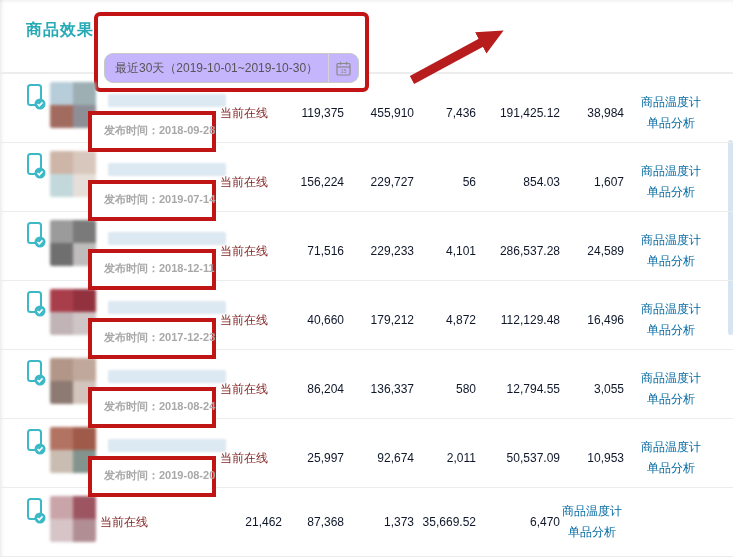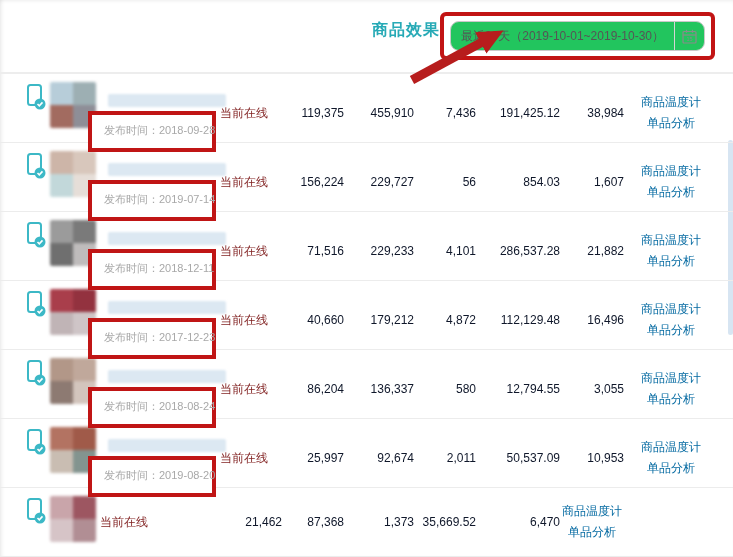--- a/index.html
+++ b/index.html
@@ -4,30 +4,30 @@
 <style>
   * { margin:0; padding:0; box-sizing:border-box; }
   html,body { background:#fff; }
   body { font-family:"Liberation Sans","DejaVu Sans",sans-serif; }
   .screen{
     position:relative; width:733px; height:557px; background:#fff; overflow:hidden;
     box-shadow: inset 3px 0 4px -2px rgba(0,0,0,.10), inset 0 3px 4px -2px rgba(0,0,0,.06);
   }
   
   .header{
-    display:flex; justify-content:flex-end; align-items:flex-start;
+    display:flex; justify-content:flex-start; align-items:flex-start;
     padding:12px 18px 0 26px; height:74px; border-bottom:2px solid #ededed;
   }
   .page-title{ font-size:16px; font-weight:bold; color:#27aab6; letter-spacing:1px; padding-top:8px;}
   .picker-annotation{
     border:4px solid #c21414; border-radius:6px; padding:5px 6px; background:#fff;
   }
   .date-picker{
     display:flex; align-items:center; height:30px;
-    border:1px solid #c9c9c9; border-radius:9px; background:#22c55e; cursor:pointer;
+    border:1px solid #c9c9c9; border-radius:9px; background:#c4b5fd; cursor:pointer;margin-top:32px;
   }
   .picker-label{ font-size:12px; color:#555; padding:0 10px; white-space:nowrap; }
   .picker-icon-wrap{
     border-left:1px solid #d5d5d5; height:100%; width:30px;
     display:flex; align-items:center; justify-content:center;
   }
   
   .arrow-svg{ position:absolute; left:402px; top:22px; width:112px; height:66px; z-index:9; }
   
   .scrollbar-thumb{
@@ -41,21 +41,21 @@
     grid-template-columns:24px 50px 120px 62px 62px 70px 62px 84px 64px 94px;
     padding-left:26px; border-bottom:1px solid #ececec;
   }
   .icon-cell{ align-self:start; padding-top:10px; }
   .dev-icon{ display:inline-block; width:20px; height:28px; }
   .thumb{
     width:46px; height:46px; display:grid; align-self:start; margin-top:8px;
     grid-template-columns:1fr 1fr; grid-template-rows:1fr 1fr;
     filter:blur(1.5px); border-radius:2px; overflow:hidden; cursor:pointer;
   }
-  .main-cell{ align-self:start; padding-top:20px; position:relative; z-index:2; }
+  .main-cell{ align-self:start; padding-top:20px; position:relative; z-index:2;font-weight:bold; }
   .blur-title{ width:118px; height:13px; margin-left:8px; margin-bottom:4px;
     background:#dce8f2; border-radius:2px; filter:blur(1px); }
   .pub-box{
     border:4px solid #c01515; background:#fff; width:128px; margin-left:-12px;
     padding:8px 6px 10px 12px; font-size:11px; color:#a8a8a8; white-space:nowrap;
   }
   .status-cell{ font-size:12px; color:#7f1d1d; }
   .num-cell{ font-size:12px; color:#0f172a; text-align:right; }
   .links-cell{ text-align:center; font-size:12px; line-height:21px; }
   .links-cell a{ display:block; color:#0369a1; text-decoration:none; cursor:pointer; }
@@ -172,21 +172,21 @@
       </div>
       <div class="main-cell">
         <div class="blur-title"></div>
         <div class="pub-box"><span>发布时间：</span><span>2018-12-11</span></div>
       </div>
       <div class="status-cell">当前在线</div>
       <div class="num-cell">71,516</div>
       <div class="num-cell">229,233</div>
       <div class="num-cell">4,101</div>
       <div class="num-cell">286,537.28</div>
-      <div class="num-cell">21,882</div>
+      <div class="num-cell">24,589</div>
       <div class="links-cell">
         <a>商品温度计</a>
         <a>单品分析</a>
       </div>
     </div>
 
     <div class="row">
       <div class="icon-cell">
         <svg class="dev-icon" viewBox="0 0 20 28">
           <rect x="2" y="1" width="13" height="20" rx="2.5" fill="none" stroke="#3cb8c6" stroke-width="2"></rect>

